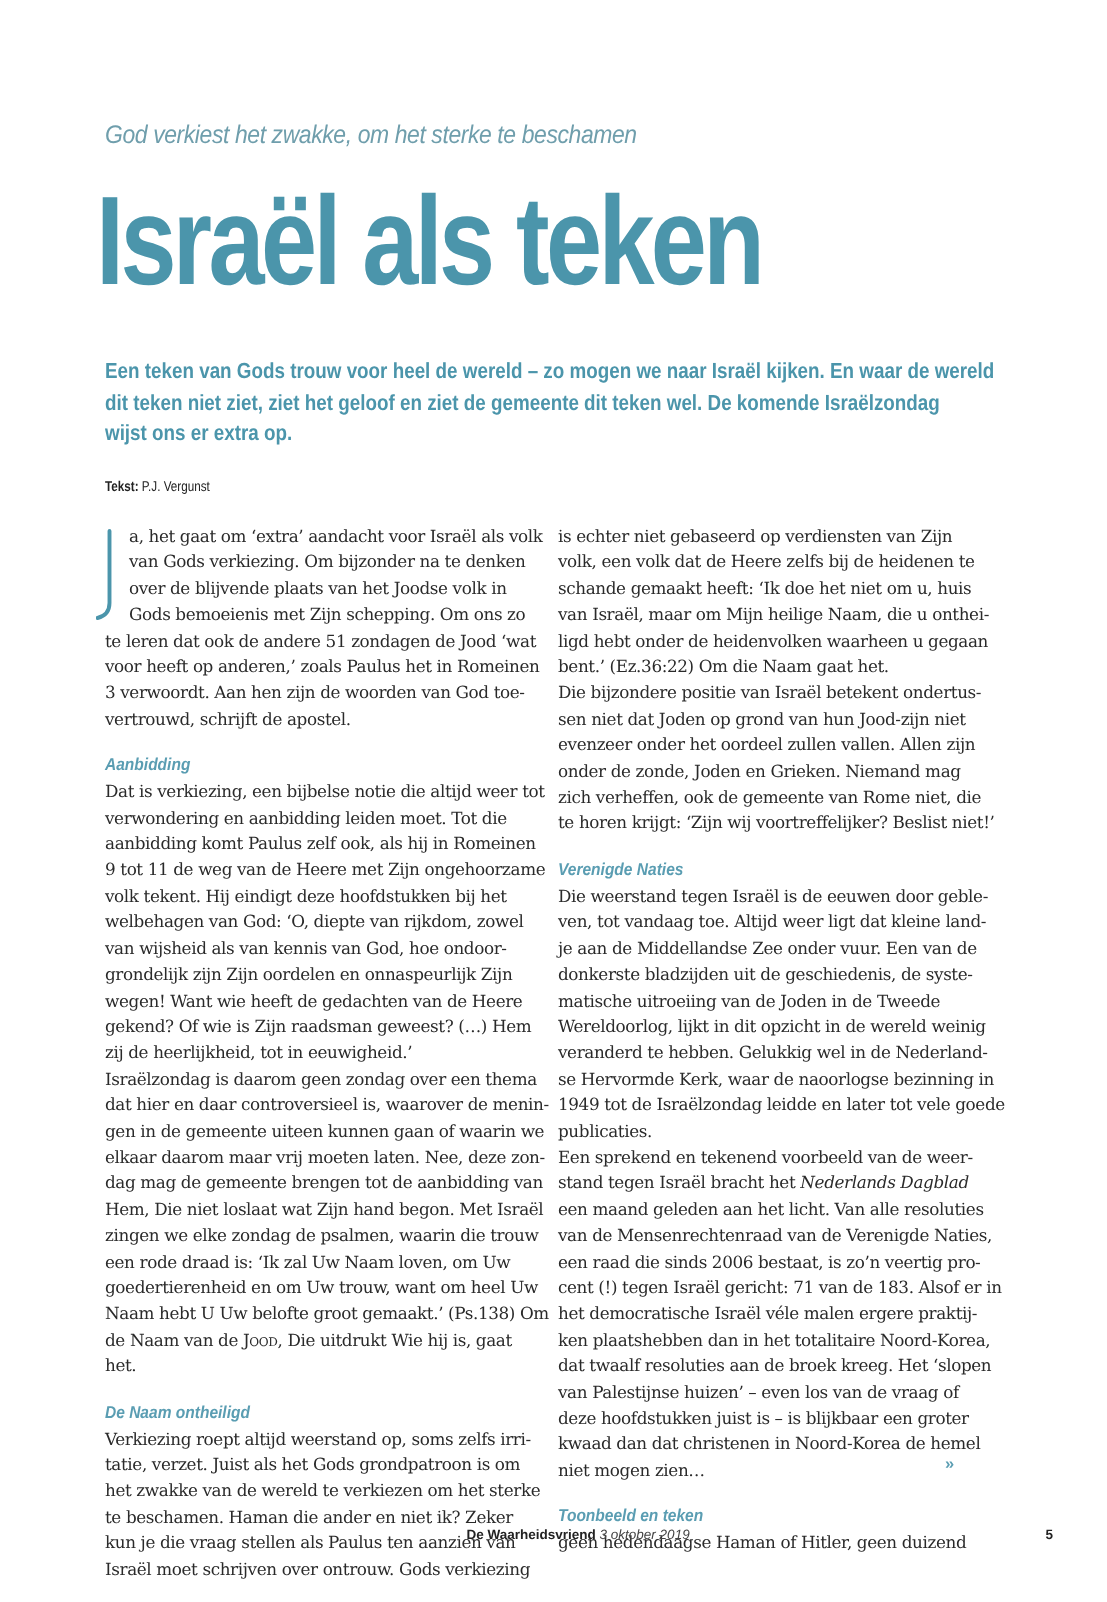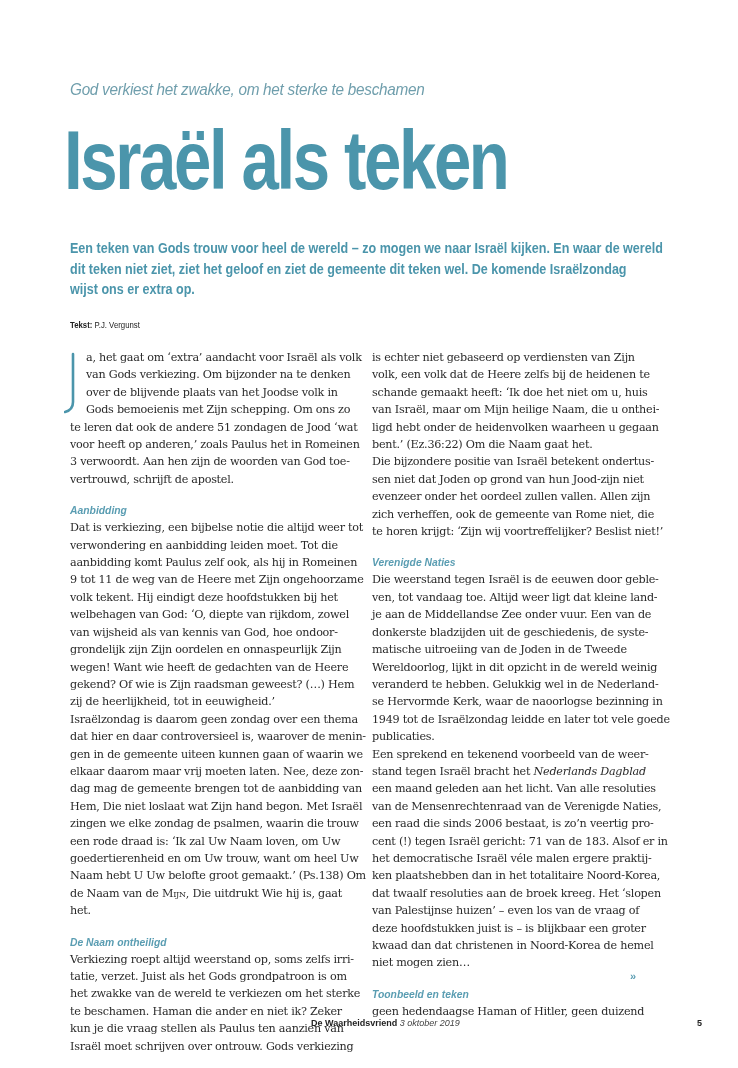--- a/index.html
+++ b/index.html
@@ -114,21 +114,21 @@
       <p>Israëlzondag is daarom geen zondag over een thema</p>
       <p>dat hier en daar controversieel is, waarover de menin-</p>
       <p>gen in de gemeente uiteen kunnen gaan of waarin we</p>
       <p>elkaar daarom maar vrij moeten laten. Nee, deze zon-</p>
       <p>dag mag de gemeente brengen tot de aanbidding van</p>
       <p>Hem, Die niet loslaat wat Zijn hand begon. Met Israël</p>
       <p>zingen we elke zondag de psalmen, waarin die trouw</p>
       <p>een rode draad is: ‘Ik zal Uw Naam loven, om Uw</p>
       <p>goedertierenheid en om Uw trouw, want om heel Uw</p>
       <p>Naam hebt U Uw belofte groot gemaakt.’ (Ps.138) Om</p>
-      <p><span>de Naam van de </span><span class="smallcaps">Mijn</span><span>, Die uitdrukt Wie hij is, gaat</span></p>
+      <p><span>de Naam van de </span><span class="smallcaps">Jood</span><span>, Die uitdrukt Wie hij is, gaat</span></p>
       <p>het.</p>
     </div>
 
     <h3>De Naam ontheiligd</h3>
     <div>
       <p>Verkiezing roept altijd weerstand op, soms zelfs irri-</p>
       <p>tatie, verzet. Juist als het Gods grondpatroon is om</p>
       <p>het zwakke van de wereld te verkiezen om het sterke</p>
       <p>te beschamen. Haman die ander en niet ik? Zeker</p>
       <p>kun je die vraag stellen als Paulus ten aanzien van</p>
@@ -140,20 +140,21 @@
     <div class="blk">
       <p>is echter niet gebaseerd op verdiensten van Zijn</p>
       <p>volk, een volk dat de Heere zelfs bij de heidenen te</p>
       <p>schande gemaakt heeft: ‘Ik doe het niet om u, huis</p>
       <p>van Israël, maar om Mijn heilige Naam, die u onthei-</p>
       <p>ligd hebt onder de heidenvolken waarheen u gegaan</p>
       <p>bent.’ (Ez.36:22) Om die Naam gaat het.</p>
       <p>Die bijzondere positie van Israël betekent ondertus-</p>
       <p>sen niet dat Joden op grond van hun Jood-zijn niet</p>
       <p>evenzeer onder het oordeel zullen vallen. Allen zijn</p>
+      <p>onder de zonde, Joden en Grieken. Niemand mag</p>
       <p>zich verheffen, ook de gemeente van Rome niet, die</p>
       <p>te horen krijgt: ‘Zijn wij voortreffelijker? Beslist niet!’</p>
     </div>
 
     <h3>Verenigde Naties</h3>
     <div class="blk">
       <p>Die weerstand tegen Israël is de eeuwen door geble-</p>
       <p>ven, tot vandaag toe. Altijd weer ligt dat kleine land-</p>
       <p>je aan de Middellandse Zee onder vuur. Een van de</p>
       <p>donkerste bladzijden uit de geschiedenis, de syste-</p>

